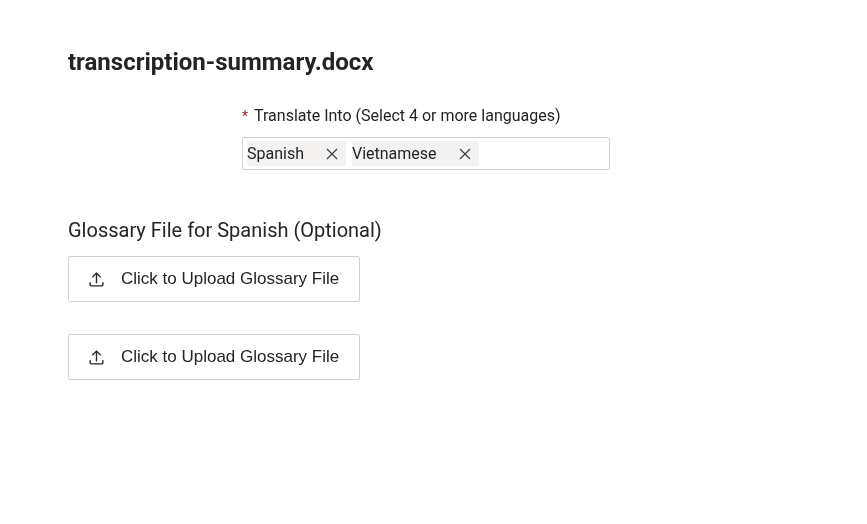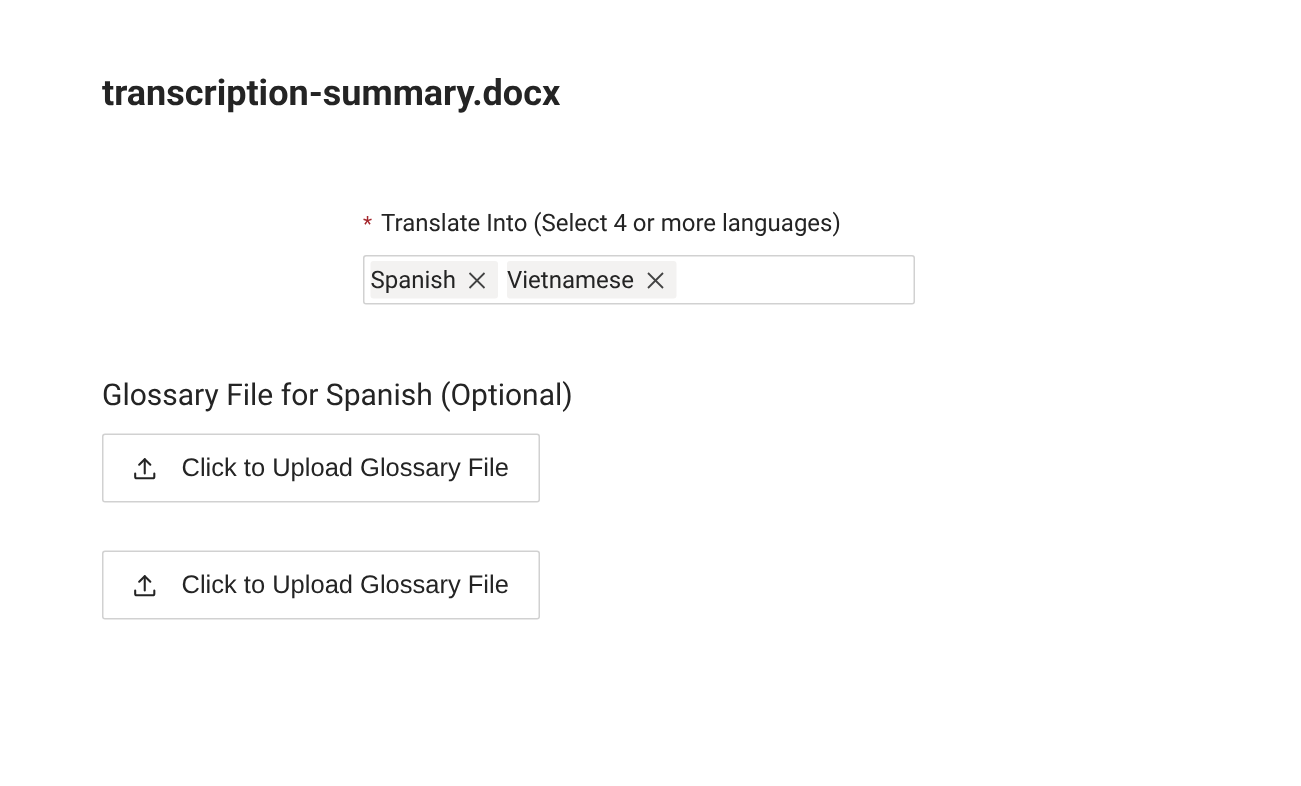--- a/index.html
+++ b/index.html
@@ -12,21 +12,21 @@
       background: #ffffff;
       color: #242424;
       width: 867px;
       height: 524px;
       padding: 48px 0 0 68px;
     }
     .page-title {
       font-size: 24px;
       font-weight: 700;
       color: #242424;
-      margin-bottom: 63px;
+      margin-bottom: 30px;
     }
     .field-row {
       display: flex;
       flex-direction: column;
       align-items: flex-start;
       margin-left: 174px;
       gap: 12px;
       margin-bottom: 48px;
     }
     .field-label-row {
@@ -53,21 +53,21 @@
       min-height: 32px;
       align-items: center;
       background: #ffffff;
     }
     .tag {
       background: #f3f2f1;
       border-radius: 2px;
       display: inline-flex;
       align-items: center;
       padding: 3px 6px 3px 0;
-      gap: 6px;
+      gap: 20px;
       font-size: 16px;
       color: #242424;
     }
     .tag-remove {
       display: inline-flex;
       align-items: center;
       justify-content: center;
       width: 16px;
       height: 16px;
       color: #424242;

